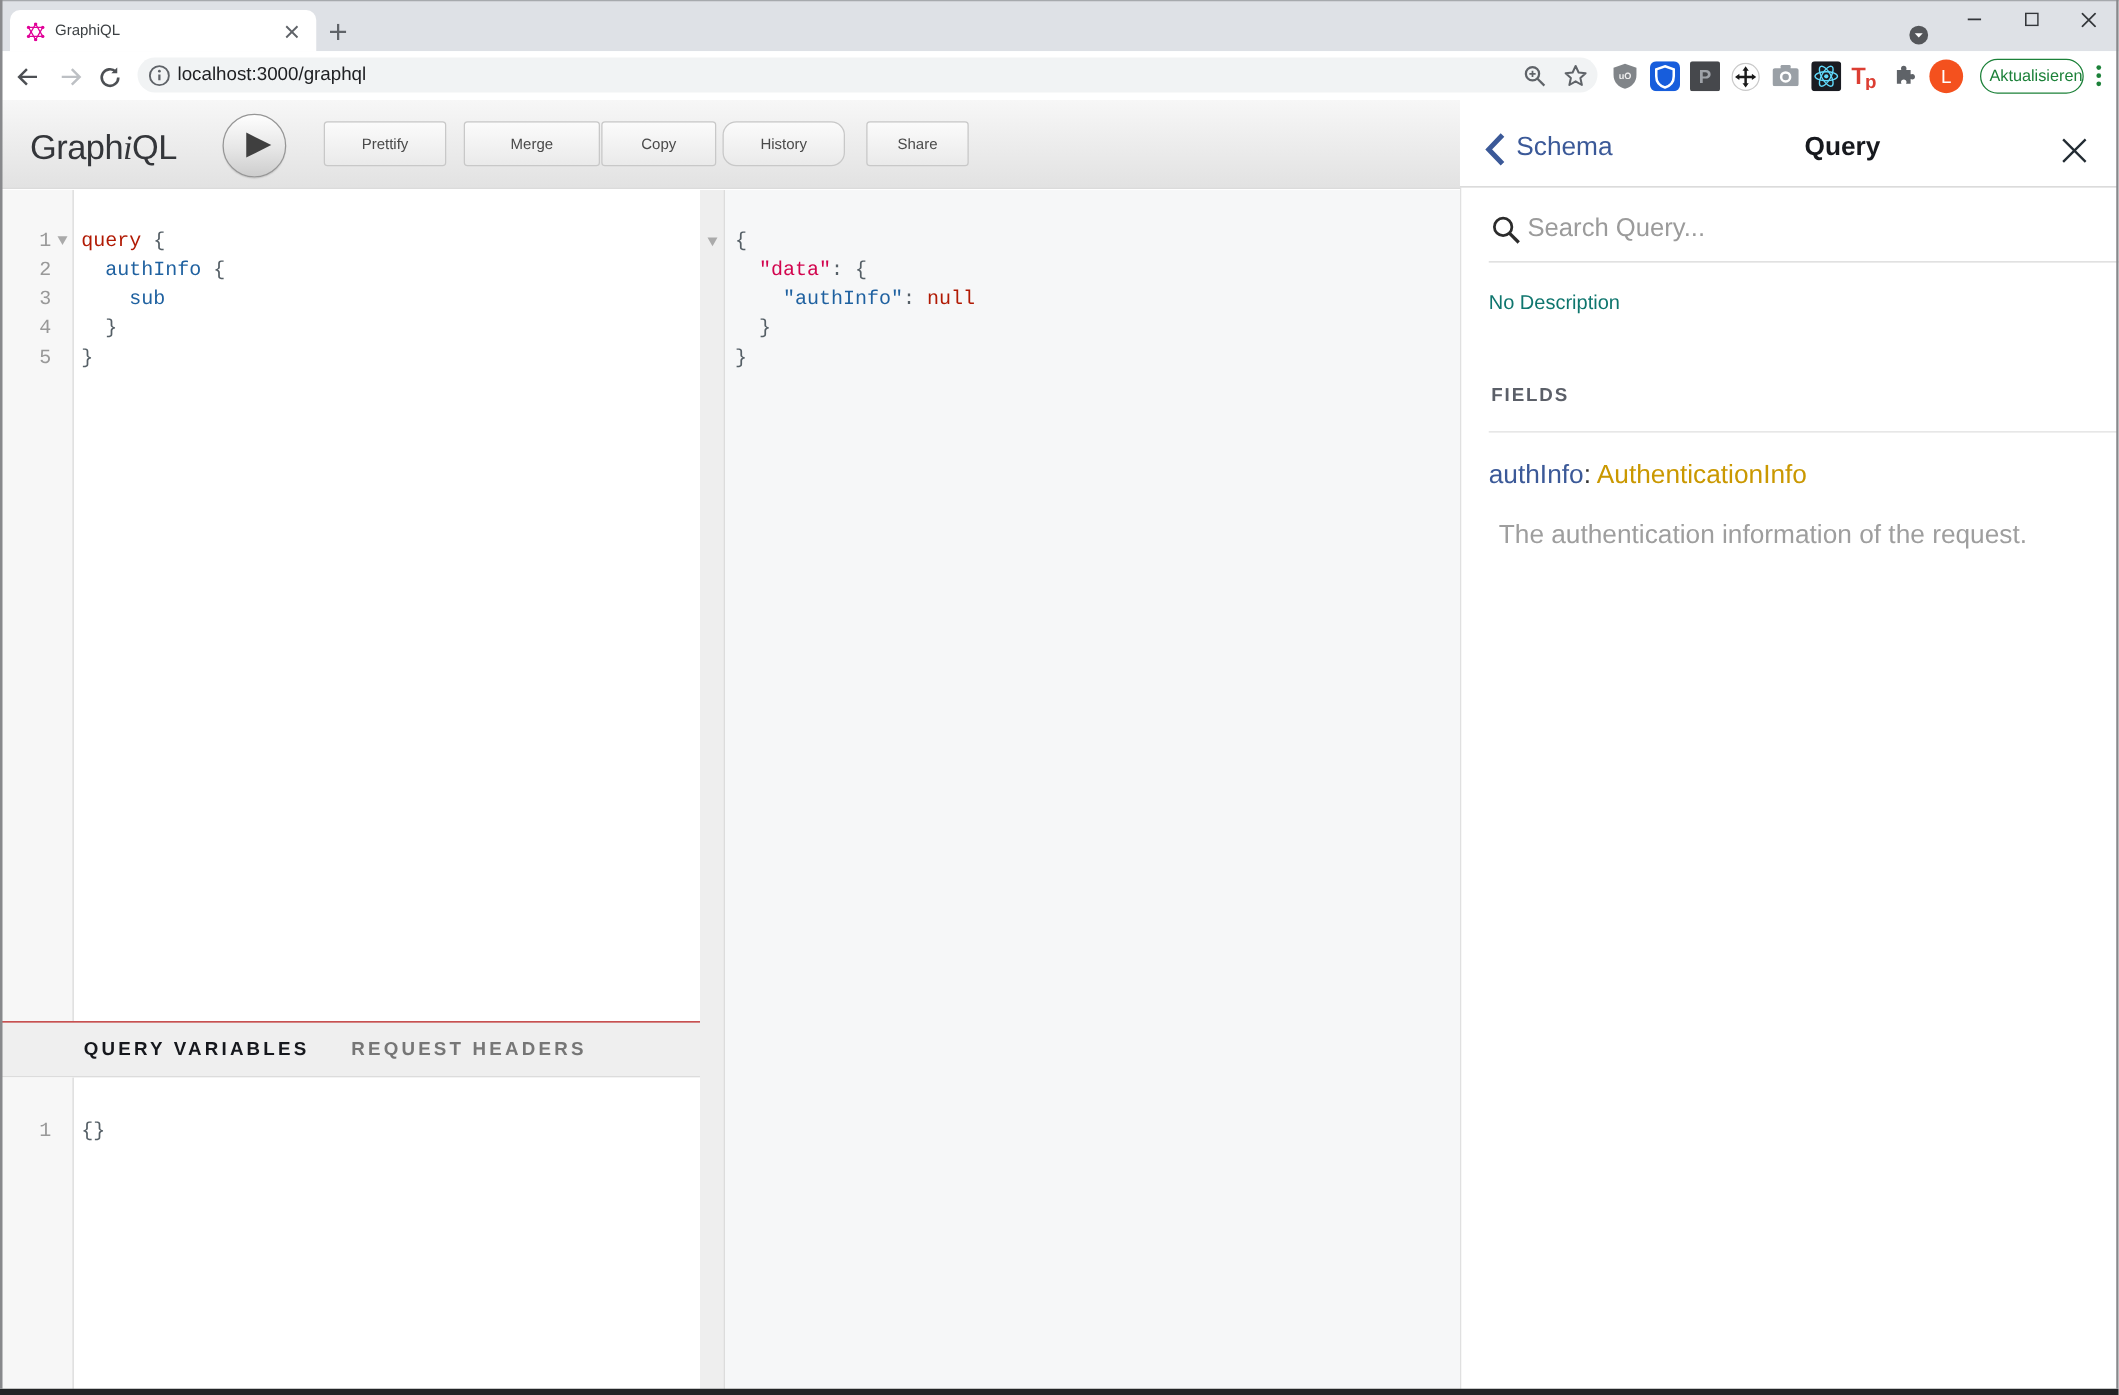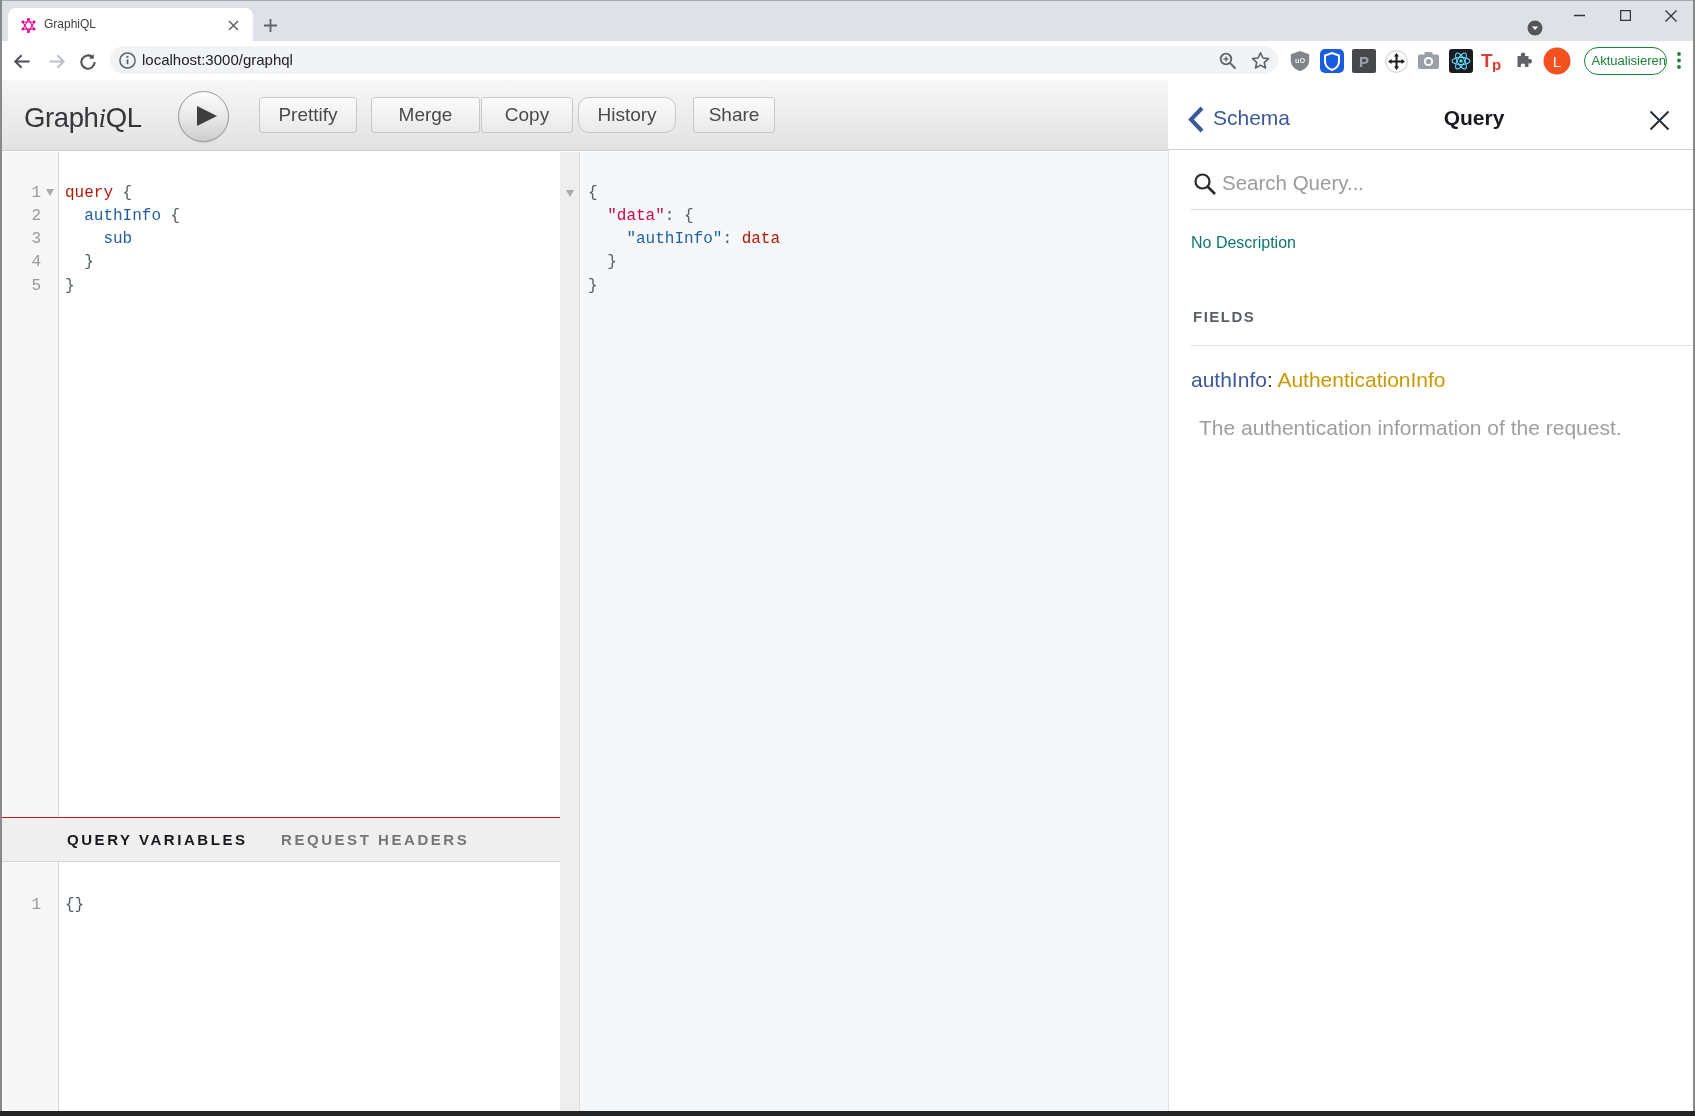--- a/index.html
+++ b/index.html
@@ -21,21 +21,21 @@
   
   #topbar { left:1px; top:80px; width:1167px; height:71px;
     background:linear-gradient(#f7f7f7,#e2e2e2); border-bottom:1px solid #d0d0d0; }
   #logo { left:24px; top:102px; font-size:27.5px; letter-spacing:-0.4px; color:#34363a; }
   #logo em { font-family:"Liberation Serif",serif; font-style:italic; }
   #playbtn { left:178px; top:91px; width:51px; height:51px; border-radius:50%;
     background:linear-gradient(#fefefe 0%,#e6e6e6 55%,#cdcdcd 100%); border:1px solid #969696; box-shadow:0 1px 1px rgba(0,0,0,0.12); }
   #playtri { left:197px; top:106px; width:0; height:0; border-left:20px solid #3f3f3f;
     border-top:10.5px solid transparent; border-bottom:10.5px solid transparent; }
   .tbtn { top:97px; height:36px; background:linear-gradient(#fbfbfb,#eaeaea); border:1px solid #c8c8c8;
-    border-radius:3px; color:#4a4a4a; font-size:19px; text-align:center; line-height:34px; }
+    border-radius:3px; color:#4a4a4a; font-size:12px; text-align:center; line-height:34px; }
 
   
   #qpane { left:1px; top:152px; width:559px; height:665px; background:#fff; }
   .gutter { background:#f7f7f7; border-right:1px solid #d9d9d9; }
   #qgutter { left:1px; top:152px; width:58px; height:665px; }
   .lnum { width:34px; text-align:right; font-family:"Liberation Mono",monospace; font-size:16px;
     line-height:23.25px; color:#999; }
   pre.code { font-family:"Liberation Mono",monospace; font-size:16px; line-height:23.25px; color:#555f66; }
   .kw { color:#B11A04; } .prop { color:#1F61A0; } .def { color:#D2054E; }
   .fold { width:0; height:0; border-top:7px solid #aaa; border-left:4.5px solid transparent; border-right:4.5px solid transparent; }
@@ -237,21 +237,21 @@
   <div class="abs" id="vpane"></div>
   <div class="abs gutter" id="vgutter"></div>
   <div class="abs lnum" style="left:7px;top:894px;">1</div>
   <pre class="abs code" style="left:65px;top:894px;">{}</pre>
 
   <div class="abs" id="rpane"></div>
   <div class="abs" id="rgutter"></div>
   <div class="abs fold" style="left:566px;top:190px;"></div>
   <pre class="abs code" style="left:588px;top:181.6px;">{
   <span class="def">"data"</span>: {
-    <span class="prop">"authInfo"</span>: <span class="kw">data</span>
+    <span class="prop">"authInfo"</span>: <span class="kw">null</span>
   }
 }</pre>
 
   <div class="abs" id="dpanel"></div>
   <div class="abs" id="dhead"></div>
   <svg class="abs" style="left:1187px;top:105px;" width="20" height="30" viewBox="0 0 20 30">
     <polyline points="15,3 4,14.5 15,26" fill="none" stroke="#3B5998" stroke-width="4"></polyline>
   </svg>
   <div class="abs" id="schema">Schema</div>
   <div class="abs" id="dtitle">Query</div>

